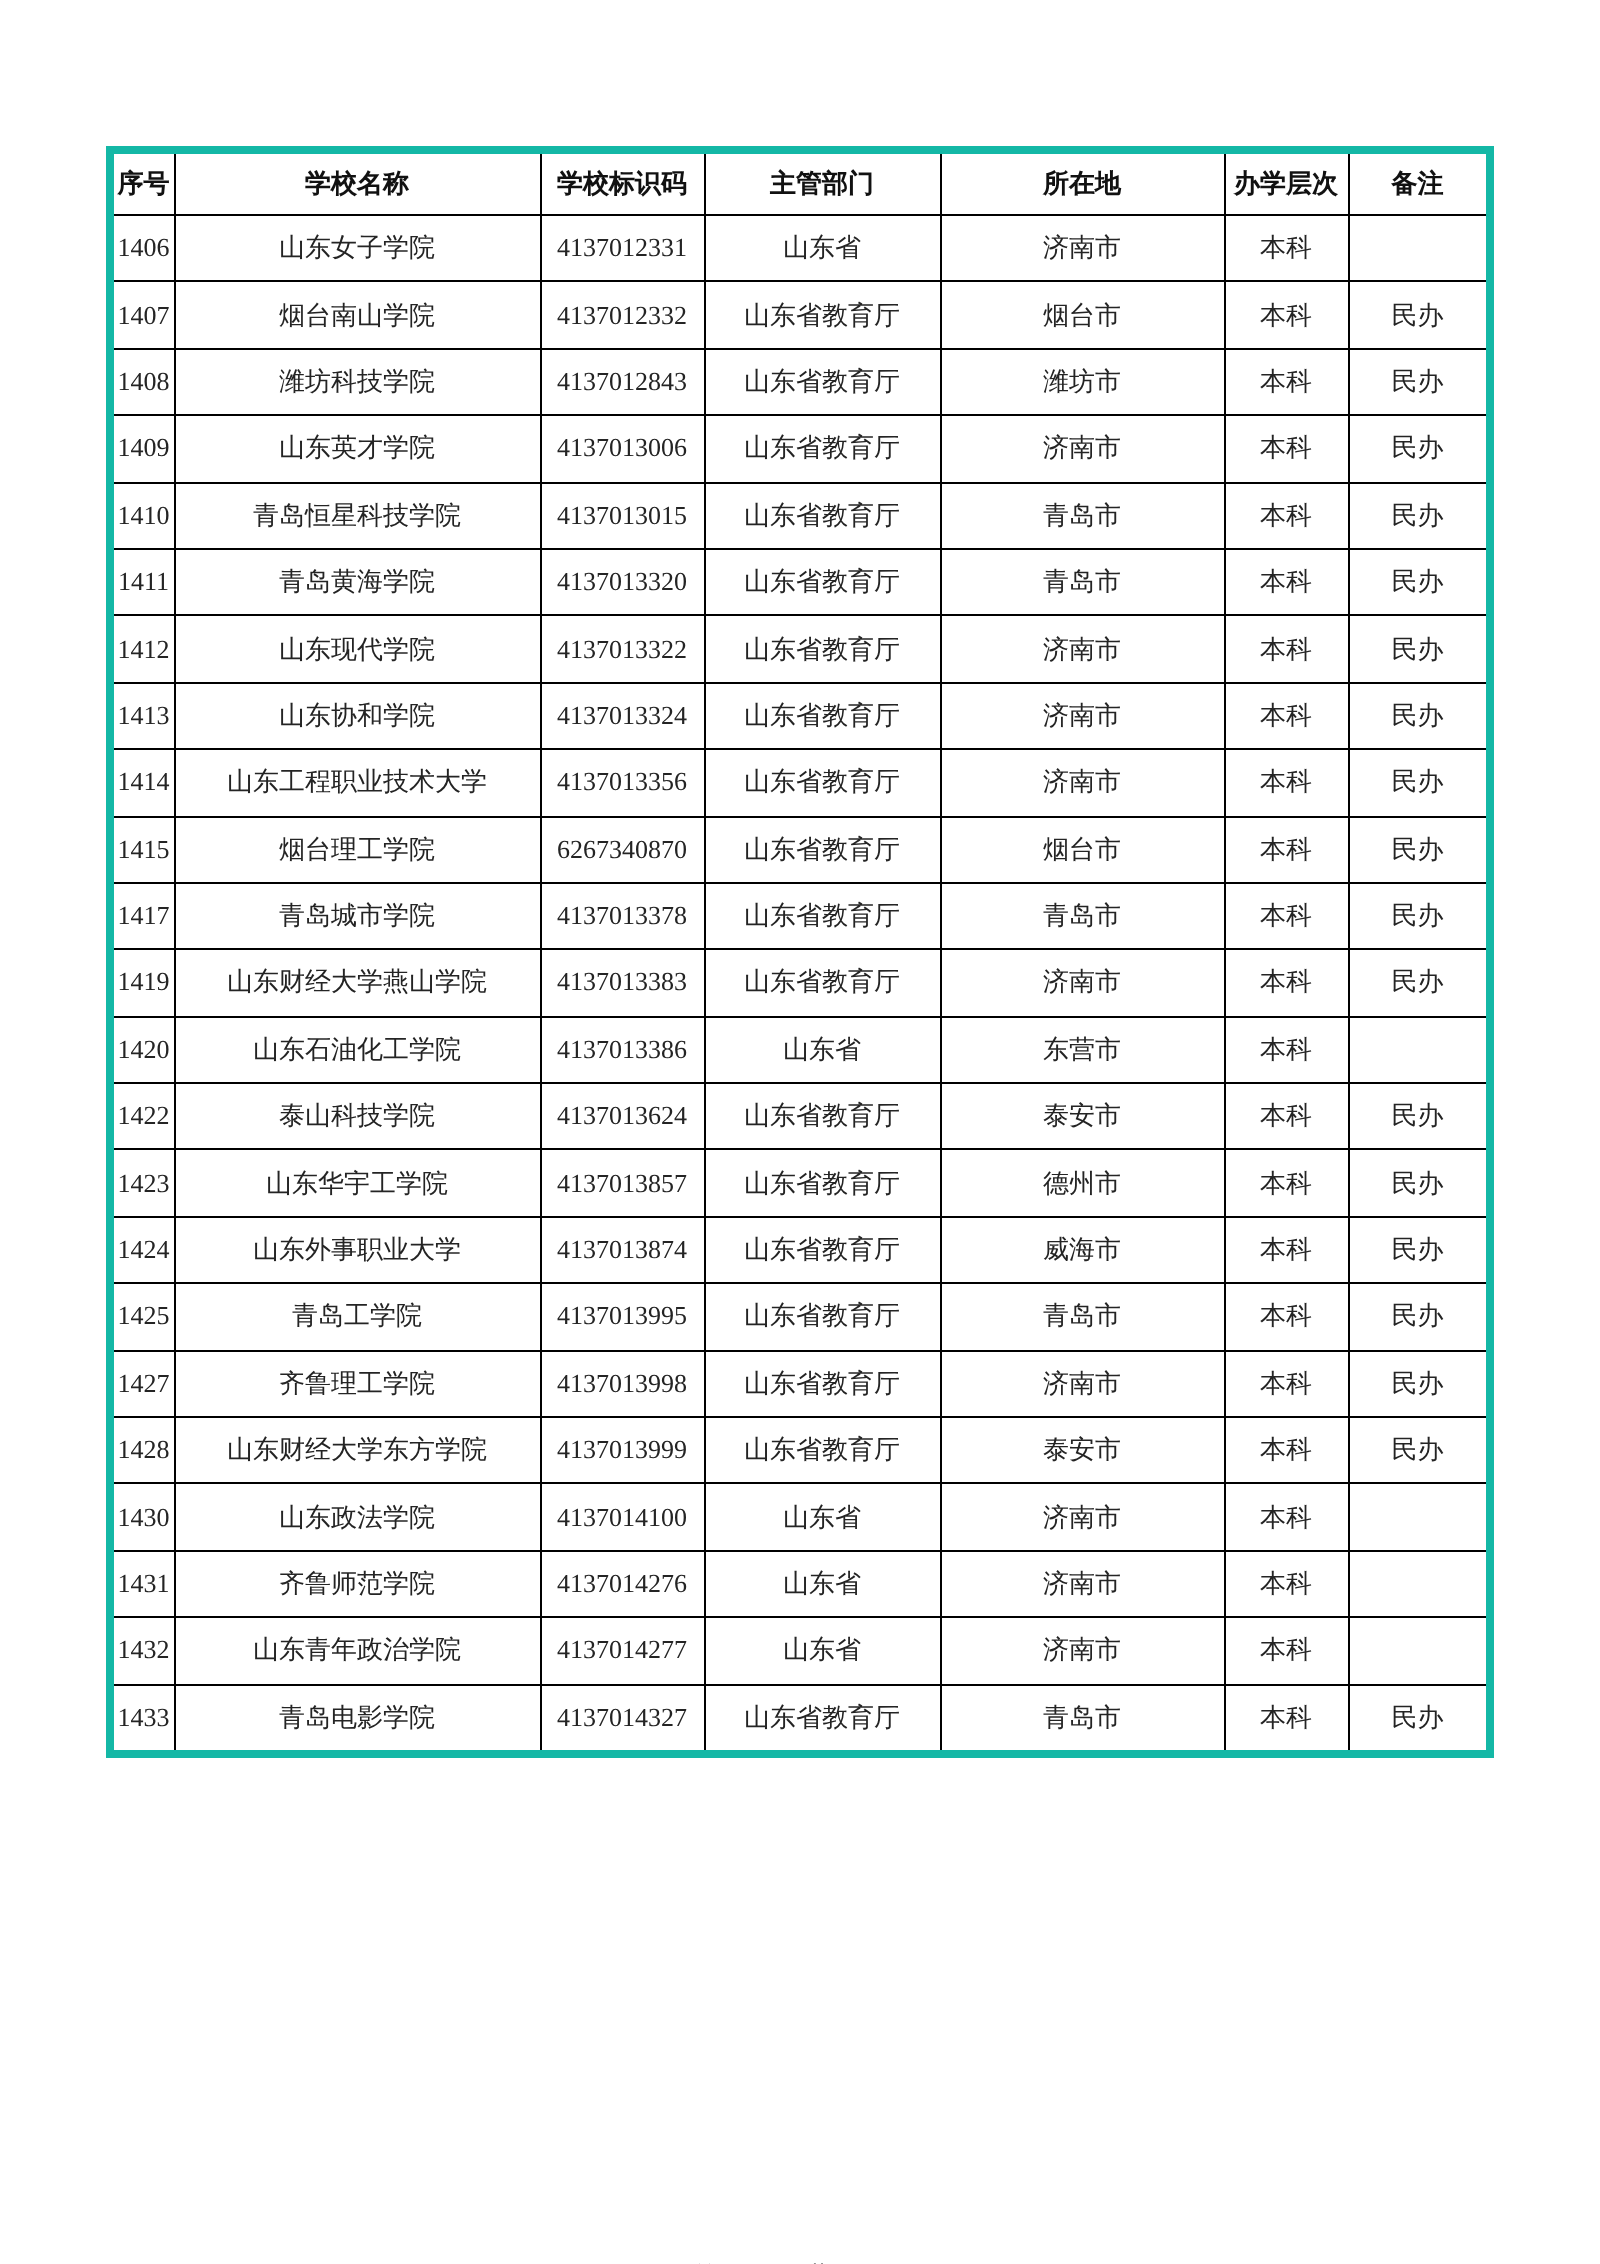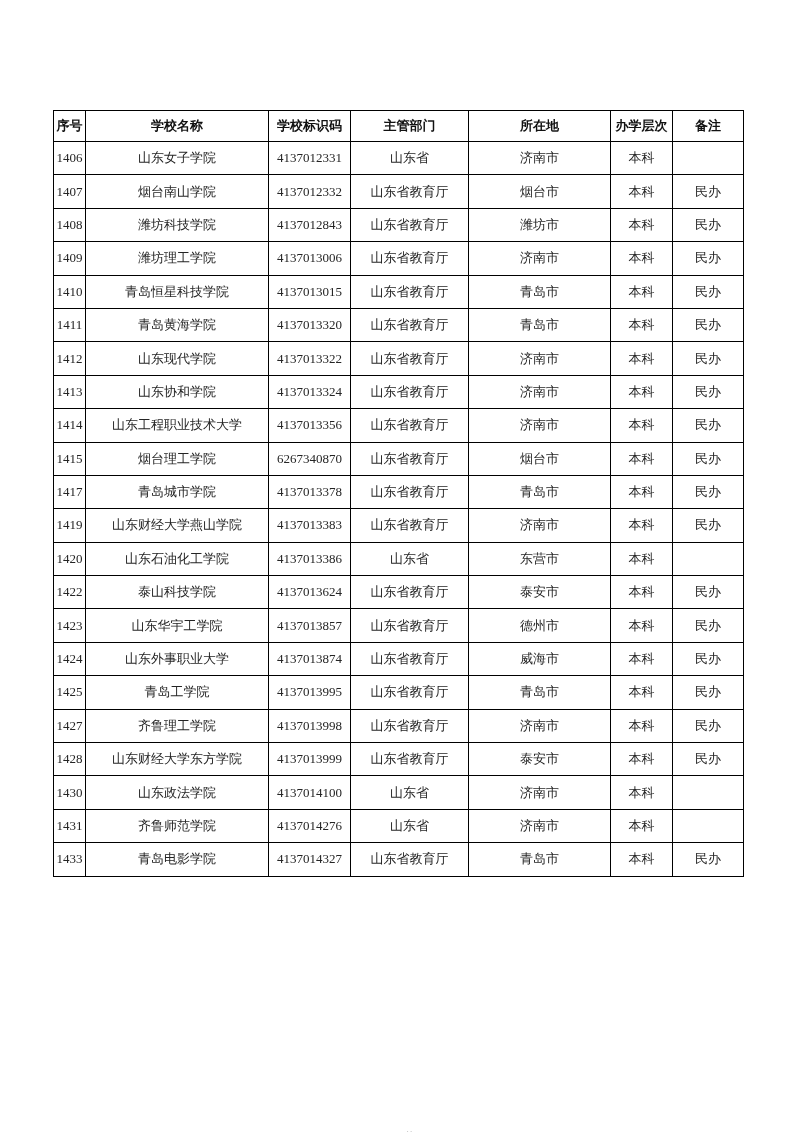--- a/index.html
+++ b/index.html
@@ -41,22 +41,21 @@
     height: 30px;
     font-weight: bold;
     font-family: "Liberation Sans", "DejaVu Sans", sans-serif;
     color: #111111;
   }
   table.school-table td {
     height: 32.4px;
     color: #242424;
   }
   table.school-table {
-    border: 1px solid #14b8a6;
-    margin-top: 37px;
+    border: 4px solid #14b8a6;
   }
   .footer {
     position: absolute;
     left: 0;
     top: 1083px;
     width: 800px;
     text-align: center;
     font-size: 12.5px;
     color: #2a2a2a;
     font-family: "Liberation Serif", "DejaVu Serif", serif;
@@ -112,21 +111,21 @@
           <td>1408</td>
           <td>潍坊科技学院</td>
           <td>4137012843</td>
           <td>山东省教育厅</td>
           <td>潍坊市</td>
           <td>本科</td>
           <td>民办</td>
         </tr>
         <tr>
           <td>1409</td>
-          <td>潍坊理工学院</td>
+          <td>山东英才学院</td>
           <td>4137013006</td>
           <td>山东省教育厅</td>
           <td>济南市</td>
           <td>本科</td>
           <td>民办</td>
         </tr>
         <tr>
           <td>1410</td>
           <td>青岛恒星科技学院</td>
           <td>4137013015</td>
@@ -273,20 +272,29 @@
         <tr>
           <td>1431</td>
           <td>齐鲁师范学院</td>
           <td>4137014276</td>
           <td>山东省</td>
           <td>济南市</td>
           <td>本科</td>
           <td></td>
         </tr>
         <tr>
+          <td>1432</td>
+          <td>山东青年政治学院</td>
+          <td>4137014277</td>
+          <td>山东省</td>
+          <td>济南市</td>
+          <td>本科</td>
+          <td></td>
+        </tr>
+        <tr>
           <td>1433</td>
           <td>青岛电影学院</td>
           <td>4137014327</td>
           <td>山东省教育厅</td>
           <td>青岛市</td>
           <td>本科</td>
           <td>民办</td>
         </tr>
       </tbody>
   </table>

